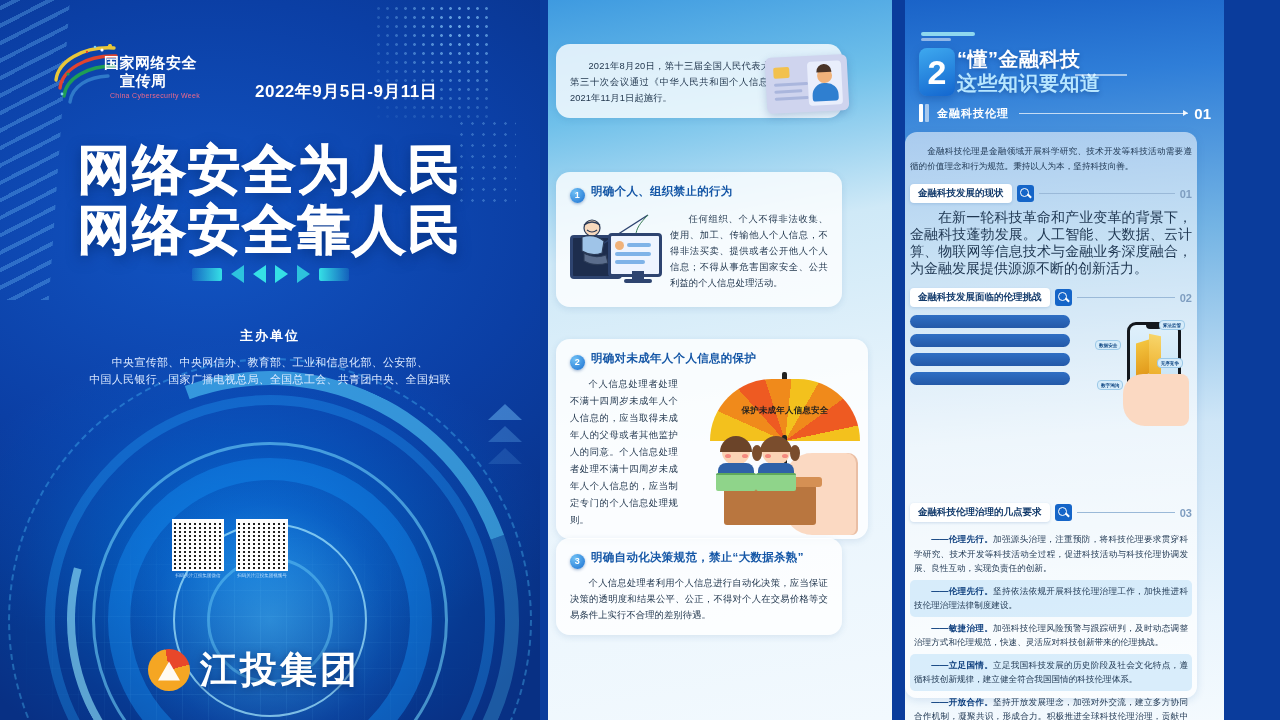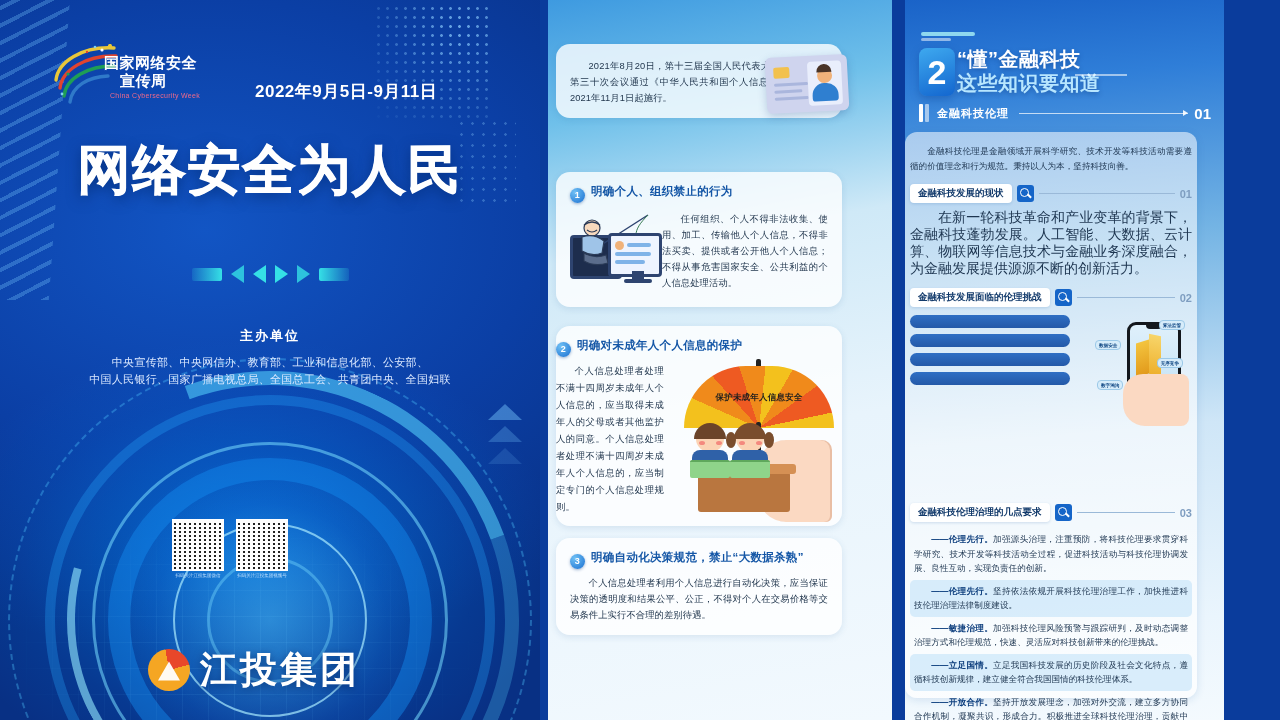--- a/index.html
+++ b/index.html
@@ -129,33 +129,33 @@
   .idcard .l1{position:absolute;left:8px;top:10px;width:16px;height:11px;background:#f2c14e;border-radius:2px;}
   .idcard .l2{position:absolute;left:8px;top:26px;width:34px;height:3px;background:#aab6dd;border-radius:2px;}
   .idcard .l3{position:absolute;left:8px;top:33px;width:28px;height:3px;background:#aab6dd;border-radius:2px;}
   .idcard .l4{position:absolute;left:8px;top:40px;width:34px;height:3px;background:#aab6dd;border-radius:2px;}
 
   .numdot{display:inline-flex;align-items:center;justify-content:center;width:15px;height:15px;border-radius:50%;
      background:radial-gradient(circle at 32% 28%,#6fc0f5,#1a6fd0);color:#fff;font-size:9px;font-weight:bold;
      margin-right:6px;vertical-align:-3px;box-shadow:0 1px 3px rgba(20,70,140,.4);}
 
   #sec1{position:absolute;left:8px;top:172px;width:286px;padding:12px 14px 10px;box-sizing:border-box;}
-  #sec1 .row{display:flex;margin-top:8px;}
+  #sec1 .row{display:flex;gap:8px;margin-top:8px;}
   #sec1 .art{width:92px;flex:0 0 92px;position:relative;height:86px;}
   #sec1 .txt{flex:1;}
   .tv{position:absolute;left:0;top:24px;width:46px;height:38px;background:#1d2d4d;border-radius:4px;border:3px solid #2e4470;}
   .tv:after{content:"";position:absolute;left:50%;bottom:-8px;transform:translateX(-50%);width:22px;height:5px;background:#3d5party;}
   .monitor{position:absolute;right:0;top:22px;width:48px;height:38px;background:#eef4ff;border:3px solid #2e4470;border-radius:4px;}
   .monitor .mrow{position:absolute;left:4px;height:4px;background:#7fb3e8;border-radius:2px;}
   .monitor .ava{position:absolute;left:4px;top:5px;width:9px;height:9px;border-radius:50%;background:#f0b27a;}
   .monstand{position:absolute;right:18px;top:60px;width:12px;height:8px;background:#2e4470;}
   .monbase{position:absolute;right:10px;top:68px;width:28px;height:4px;background:#2e4470;border-radius:2px;}
   .rod{position:absolute;left:26px;top:2px;width:56px;height:36px;}
 
-  #sec2{position:absolute;left:8px;top:326px;width:286px;padding:12px 0 10px;box-sizing:border-box;}
+  #sec2{position:absolute;left:8px;top:339px;width:312px;padding:12px 14px 10px;box-sizing:border-box;}
   #sec2 .row{display:flex;gap:10px;margin-top:6px;}
   #sec2 .txt{width:108px;flex:0 0 108px;font-size:9.3px;line-height:17px;}
   #sec2 .art{flex:1;position:absolute;right:6px;top:34px;width:158px;height:165px;}
   .umb{position:absolute;left:6px;top:6px;width:150px;height:62px;border-radius:75px 75px 0 0;
        background:conic-gradient(from 270deg at 50% 100%, #f3c11d 0deg 24deg,#f08a1b 24deg 48deg,#ee5a22 48deg 72deg,#f08a1b 72deg 96deg,#f3c11d 96deg 120deg,#f08a1b 120deg 144deg,#ee5a22 144deg 168deg,#f3c11d 168deg 180deg);}
   .umb .ulabel{position:absolute;left:0;right:0;top:26px;text-align:center;font-size:8.5px;font-weight:bold;color:#1f1f1f;letter-spacing:.2px;}
   .umbtip{position:absolute;left:78px;top:-1px;width:5px;height:10px;background:#222;border-radius:2px;}
   .umbpole{position:absolute;left:78px;top:62px;width:5px;height:82px;background:#222;border-radius:2px;}
   .hand{position:absolute;right:4px;top:80px;width:74px;height:82px;background:#fbd9c2;border-radius:28px 10px 6px 28px;
         box-shadow:inset -2px 0 0 rgba(200,140,110,.35);}
@@ -278,20 +278,21 @@
       </svg>
       <span class="lg-t1">国家网络安全</span>
       <span class="lg-t2">宣传周</span>
       <span class="lg-t3">China Cybersecurity Week</span>
     </div>
 
     <div class="p1-date">2022年9月5日-9月11日</div>
 
     <div class="p1-head">
       <div class="hl">网络安全为人民</div>
+      <div class="hl">网络安全靠人民</div>
     </div>
 
     <div class="p1-ribbon">
       <div class="rb-bar-l"></div>
       <div class="rb-chev rb-l2"></div>
       <div class="rb-chev rb-l1"></div>
       <div class="rb-chev rb-r1"></div>
       <div class="rb-chev rb-r2"></div>
       <div class="rb-bar-r"></div>
     </div>

